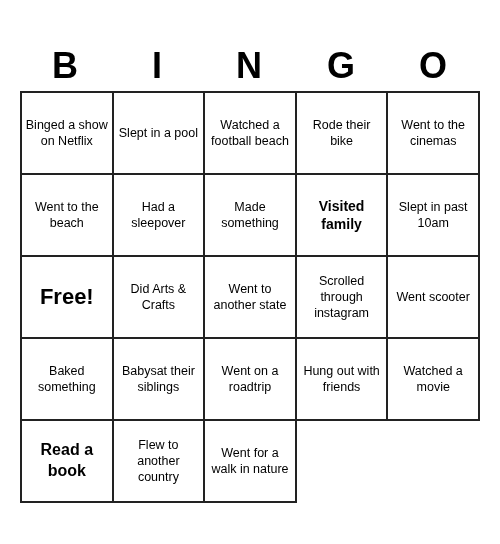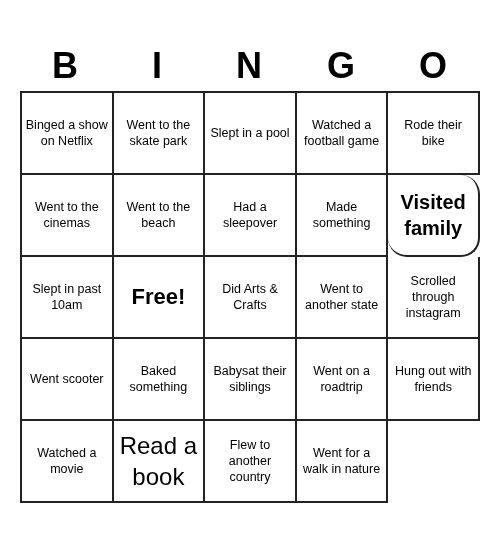--- a/index.html
+++ b/index.html
@@ -59,46 +59,44 @@
       word-break: break-word;
     }
 
     .bingo-cell.free {
       font-size: 22px;
       font-weight: bold;
       text-align: right;
     }
 
     .bingo-cell.large-text {
-      font-size: 20px;
+      font-size: 14px;
       font-weight: bold;
-      border-radius: 19px;
     }
 
     .bingo-cell.read-book {
-      font-size: 24px;
-      font-weight: normal;
+      font-size: 16px;
+      font-weight: bold;
     }
   </style>
 </head>
 <body>
 
 <div class="bingo-card">
   <div class="bingo-header">
   <div class="bingo-header-cell">B</div>
       <div class="bingo-header-cell">I</div>
       <div class="bingo-header-cell">N</div>
       <div class="bingo-header-cell">G</div>
       <div class="bingo-header-cell">O</div>
     </div>
   <div class="bingo-grid">
   <div class="bingo-cell">Binged a show on Netflix</div>
-      <div class="bingo-cell">Went to the skate park</div>
       <div class="bingo-cell">Slept in a pool</div>
-      <div class="bingo-cell">Watched a football game</div>
+      <div class="bingo-cell">Watched a football beach</div>
       <div class="bingo-cell">Rode their bike</div>
       <div class="bingo-cell">Went to the cinemas</div>
       <div class="bingo-cell">Went to the beach</div>
       <div class="bingo-cell">Had a sleepover</div>
       <div class="bingo-cell">Made something</div>
       <div class="bingo-cell large-text">Visited family</div>
       <div class="bingo-cell">Slept in past 10am</div>
       <div class="bingo-cell free">Free!</div>
       <div class="bingo-cell">Did Arts &amp; Crafts</div>
       <div class="bingo-cell">Went to another state</div>

